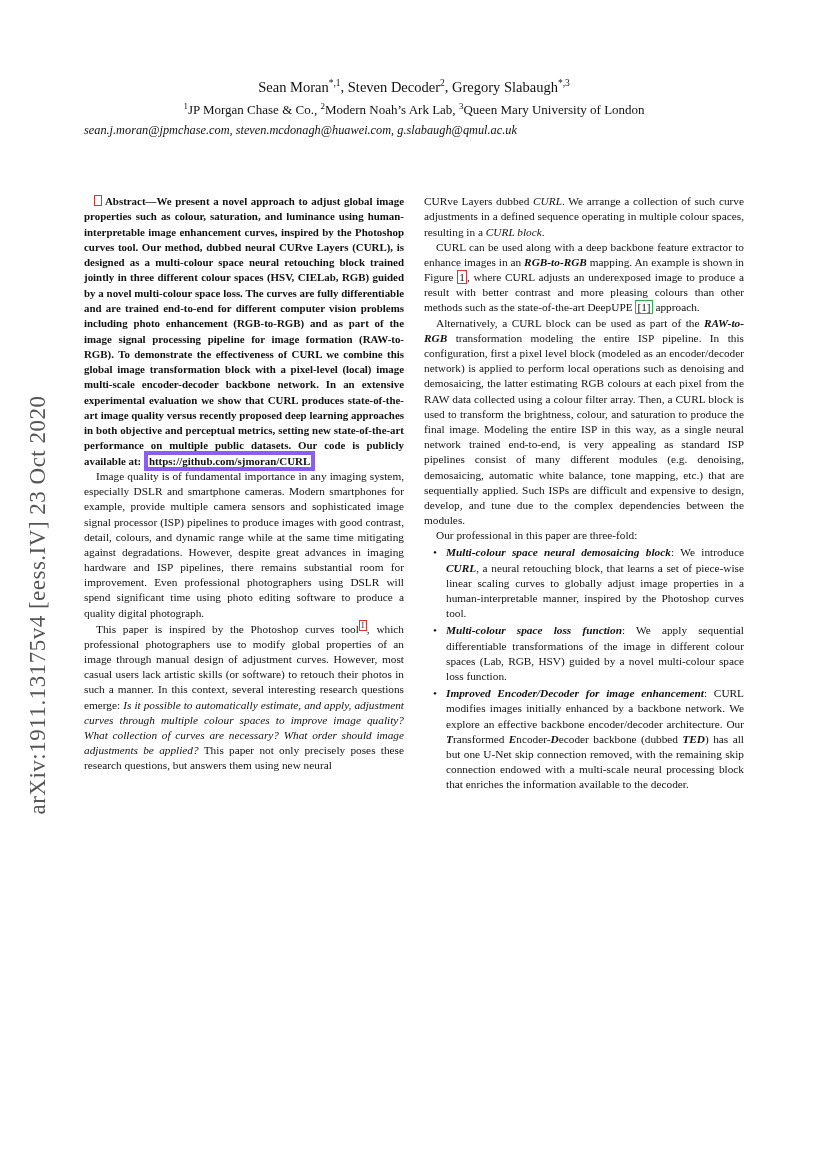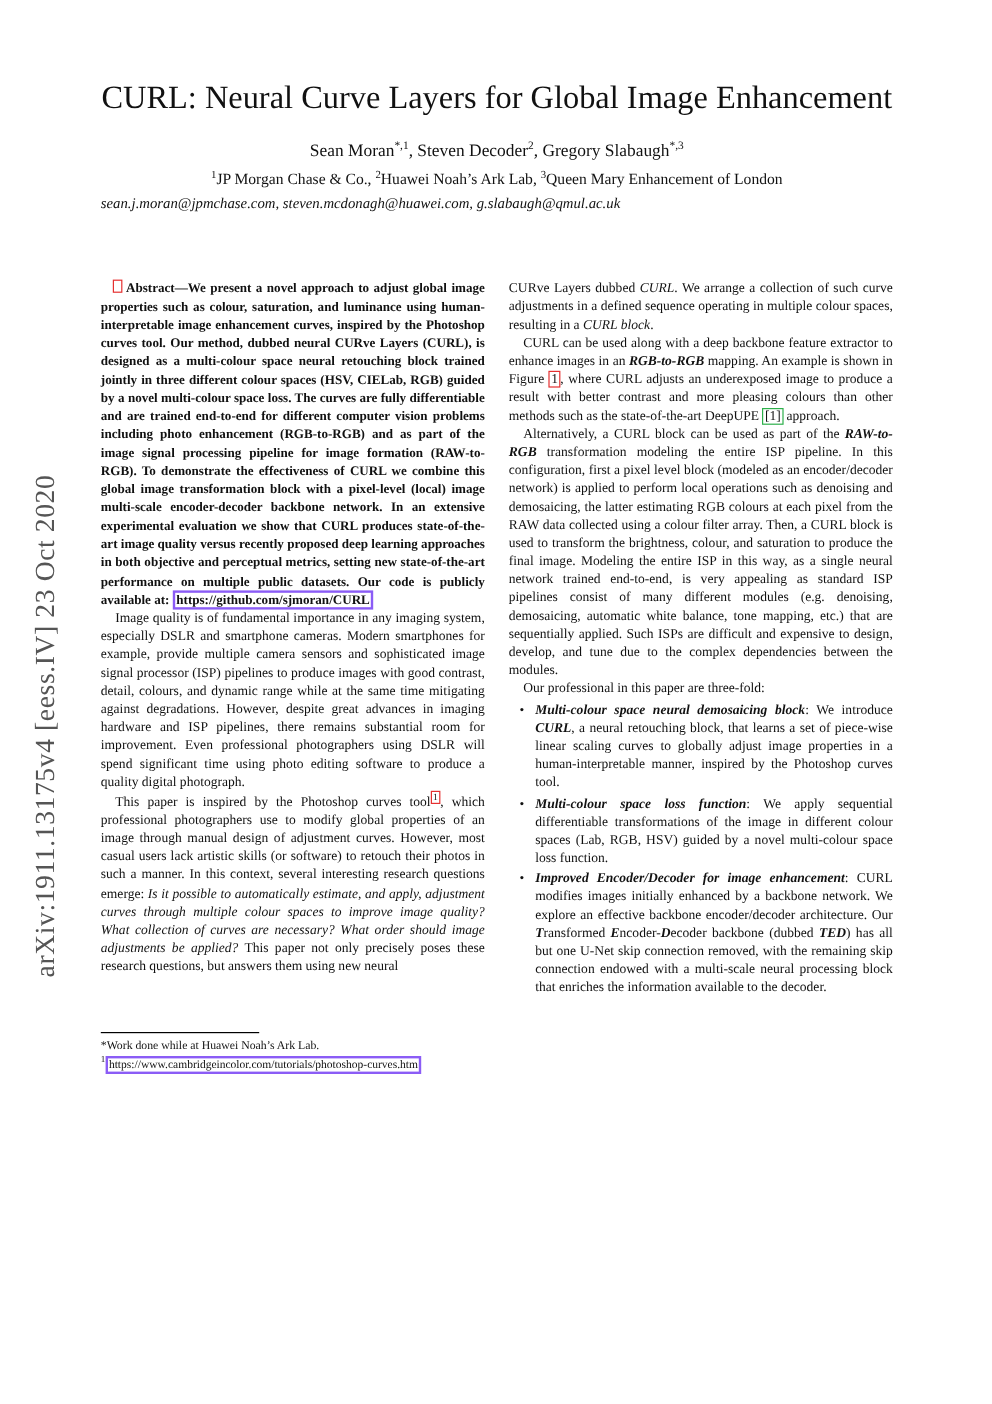--- a/index.html
+++ b/index.html
@@ -32,21 +32,21 @@
   }
   .abs-label { }
   .anchor-box {
     display:inline-block; width:6px; height:9px; border:1px solid #e53030;
     margin-right:3px; vertical-align:-1px;
   }
   .section {
     margin:17px 0 9px 0; text-align:center; font-size:12.3px; font-weight:normal;
   }
   .sc { font-variant:small-caps; letter-spacing:0.6px; }
-  .box-url  { border:2px solid #8b5cf6; color:#111; text-decoration:none; padding:0 1px; }
+  .box-url  { border:4px solid #8b5cf6; color:#111; text-decoration:none; padding:0 1px; }
   .box-cite { border:1px solid #2db04b; padding:0 1px; }
   .box-ref  { border:1px solid #e53030; padding:0 1px; }
   sup.box-ref { font-size:8px; }
   .abstract .box-url { font-weight:bold; }
   .footnotes { margin-top:46px; font-size:9.8px; line-height:1.4; }
   .fnrule { width:132px; border-top:1px solid #000; margin-bottom:4px; }
   .fn sup { font-size:7.5px; }
   .fn-url { font-size:9.6px; }
   ul.contrib { list-style:none; margin:2px 0 0 0; padding:0 0 0 22px; }
   ul.contrib li {
@@ -59,48 +59,42 @@
 </style>
 </head>
 <body>
 
 <div class="page">
 
   <div class="arxiv">arXiv:1911.13175v4  [eess.IV]  23 Oct 2020</div>
 
   <div class="content">
 
-    <h1 class="title">CURL: Neural Curve Layers for Global Image Enhancement</h1>
 
     <div class="authors">
       <span>Sean Moran</span><sup>*,1</sup><span>, </span><span>Steven Decoder</span><sup>2</sup><span>, </span><span>Gregory Slabaugh</span><sup>*,3</sup>
     </div>
 
     <div class="affils">
-      <sup>1</sup><span>JP Morgan Chase &amp; Co., </span><sup>2</sup><span>Huawei Noah’s Ark Lab, </span><sup>3</sup><span>Queen Mary Enhancement of London</span>
+      <sup>1</sup><span>JP Morgan Chase &amp; Co., </span><sup>2</sup><span>Modern Noah’s Ark Lab, </span><sup>3</sup><span>Queen Mary University of London</span>
     </div>
 
     <div class="emails">sean.j.moran@jpmchase.com, steven.mcdonagh@huawei.com, g.slabaugh@qmul.ac.uk</div>
 
     <div class="columns">
 
       <div class="col left">
 
         <p class="abstract"><span class="anchor-box"></span><span class="abs-label">Abstract</span><span class="abs-label">—</span><span>We present a novel approach to adjust global image properties such as colour, saturation, and luminance using human-interpretable image enhancement curves, inspired by the Photoshop curves tool. Our method, dubbed neural CURve Layers (CURL), is designed as a multi-colour space neural retouching block trained jointly in three different colour spaces (HSV, CIELab, RGB) guided by a novel multi-colour space loss. The curves are fully differentiable and are trained end-to-end for different computer vision problems including photo enhancement (RGB-to-RGB) and as part of the image signal processing pipeline for image formation (RAW-to-RGB). To demonstrate the effectiveness of CURL we combine this global image transformation block with a pixel-level (local) image multi-scale encoder-decoder backbone network. In an extensive experimental evaluation we show that CURL produces state-of-the-art image quality versus recently proposed deep learning approaches in both objective and perceptual metrics, setting new state-of-the-art performance on multiple public datasets. Our code is publicly available at: </span><a class="box-url">https://github.com/sjmoran/CURL</a></p>
 
 
         <p class="indent">Image quality is of fundamental importance in any imaging system, especially DSLR and smartphone cameras. Modern smartphones for example, provide multiple camera sensors and sophisticated image signal processor (ISP) pipelines to produce images with good contrast, detail, colours, and dynamic range while at the same time mitigating against degradations. However, despite great advances in imaging hardware and ISP pipelines, there remains substantial room for improvement. Even professional photographers using DSLR will spend significant time using photo editing software to produce a quality digital photograph.</p>
 
         <p class="indent"><span>This paper is inspired by the Photoshop curves tool</span><sup class="box-ref">1</sup><span>, which professional photographers use to modify global properties of an image through manual design of adjustment curves. However, most casual users lack artistic skills (or software) to retouch their photos in such a manner. In this context, several interesting research questions emerge: </span><em>Is it possible to automatically estimate, and apply, adjustment curves through multiple colour spaces to improve image quality? What collection of curves are necessary? What order should image adjustments be applied?</em><span> This paper not only precisely poses these research questions, but answers them using new neural</span></p>
 
-        <div class="footnotes">
-          <div class="fnrule"></div>
-          <div class="fn">*Work done while at Huawei Noah’s Ark Lab.</div>
-          <div class="fn"><sup>1</sup><a class="box-url fn-url">https://www.cambridgeincolor.com/tutorials/photoshop-curves.htm</a></div>
-        </div>
 
       </div>
 
       <div class="col right">
 
         <p><span>CURve Layers dubbed </span><em>CURL</em><span>. We arrange a collection of such curve adjustments in a defined sequence operating in multiple colour spaces, resulting in a </span><em>CURL block</em><span>.</span></p>
 
         <p class="indent"><span>CURL can be used along with a deep backbone feature extractor to enhance images in an </span><b>RGB-to-RGB</b><span> mapping. An example is shown in Figure </span><span class="box-ref">1</span><span>, where CURL adjusts an underexposed image to produce a result with better contrast and more pleasing colours than other methods such as the state-of-the-art DeepUPE </span><span class="box-cite">[1]</span><span> approach.</span></p>
 
         <p class="indent"><span>Alternatively, a CURL block can be used as part of the </span><b>RAW-to-RGB</b><span> transformation modeling the entire ISP pipeline. In this configuration, first a pixel level block (modeled as an encoder/decoder network) is applied to perform local operations such as denoising and demosaicing, the latter estimating RGB colours at each pixel from the RAW data collected using a colour filter array. Then, a CURL block is used to transform the brightness, colour, and saturation to produce the final image. Modeling the entire ISP in this way, as a single neural network trained end-to-end, is very appealing as standard ISP pipelines consist of many different modules (e.g. denoising, demosaicing, automatic white balance, tone mapping, etc.) that are sequentially applied. Such ISPs are difficult and expensive to design, develop, and tune due to the complex dependencies between the modules.</span></p>

